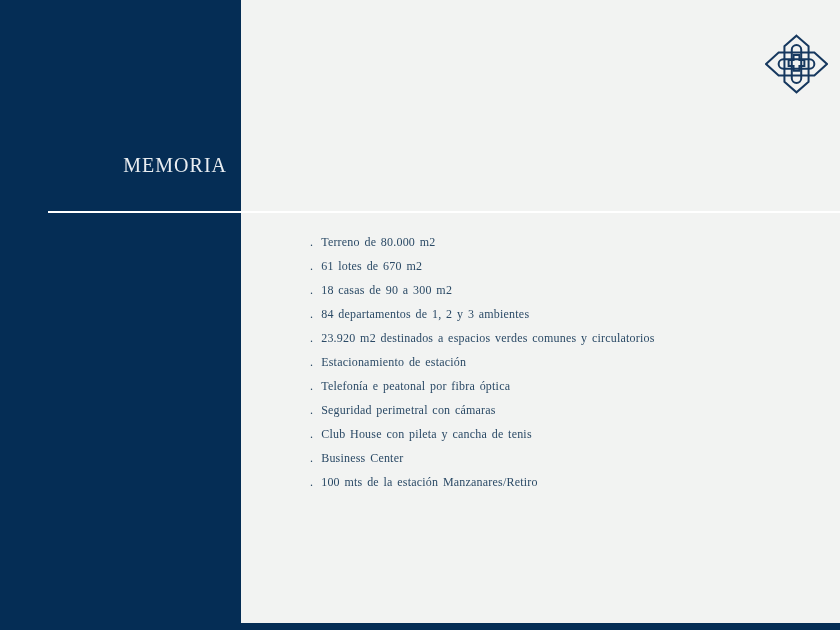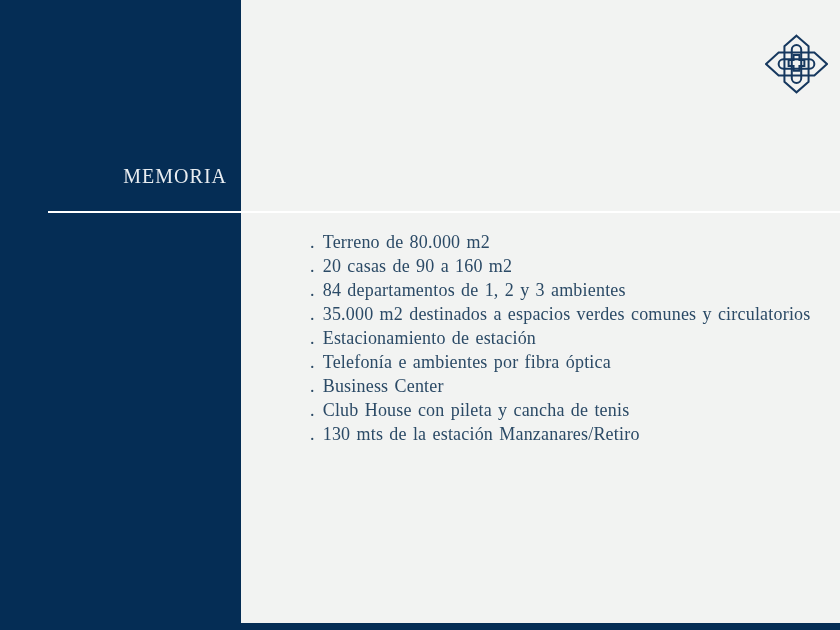--- a/index.html
+++ b/index.html
@@ -29,33 +29,33 @@
   .title-underline{
     position:absolute;left:48px;top:211px;width:792px;height:2px;background:var(--rule);
   }
 
   .logo{position:absolute;left:765px;top:33px;width:63px;height:62px;}
   .logo svg{width:100%;height:100%;display:block;}
   .logo path,.logo rect,.logo polygon{fill:none;stroke:var(--logo);stroke-width:1.9;}
 
   .list{
     position:absolute;left:310px;top:230px;list-style:none;
-    color:var(--body);font-size:18px;line-height:24px;
+    color:var(--body);font-size:12px;line-height:24px;
     letter-spacing:0.2px;word-spacing:1.5px;
   }
   .list li{height:24px;white-space:nowrap;}
   .bullet{display:inline-block;margin-right:8px;}
 </style>
 </head>
 <body>
 
 <div class="page">
 
   <div class="sidebar">
-    <div class="title-block" style="position:absolute;left:auto;right:14px;top:152px;width:220px;margin-top:11px;">
+    <div class="title-block" style="position:absolute;left:auto;right:14px;top:152px;width:220px;">
       <div>MEMORIA</div>
     </div>
   </div>
 
   <div class="title-underline"></div>
 
   <div class="logo">
     <svg viewBox="0 0 60 58" aria-hidden="true">
 
       <polygon points="1,29 13,18 47,18 59,29 47,40 13,40"></polygon>
@@ -65,25 +65,27 @@
       <rect x="25.5" y="11" width="9" height="36" rx="4.5"></rect>
 
       <rect x="13" y="24.5" width="34" height="9" rx="4.5"></rect>
 
       <path d="M27.2 20.5 h5.6 v4.7 h4.7 v5.6 h-4.7 v4.7 h-5.6 v-4.7 h-4.7 v-5.6 h4.7 z"></path>
     </svg>
   </div>
 
   <ul class="list">
     <li><span class="bullet">.</span><span>Terreno de 80.000 m2</span></li>
-    <li><span class="bullet">.</span><span>20 casas de 90 a 160 m2</span></li>
+    <li><span class="bullet">.</span><span>61 lotes de 670 m2</span></li>
+    <li><span class="bullet">.</span><span>18 casas de 90 a 300 m2</span></li>
     <li><span class="bullet">.</span><span>84 departamentos de 1, 2 y 3 ambientes</span></li>
-    <li><span class="bullet">.</span><span>35.000 m2 destinados a espacios verdes comunes y circulatorios</span></li>
+    <li><span class="bullet">.</span><span>23.920 m2 destinados a espacios verdes comunes y circulatorios</span></li>
     <li><span class="bullet">.</span><span>Estacionamiento de estación</span></li>
-    <li><span class="bullet">.</span><span>Telefonía e ambientes por fibra óptica</span></li>
+    <li><span class="bullet">.</span><span>Telefonía e peatonal por fibra óptica</span></li>
+    <li><span class="bullet">.</span><span>Seguridad perimetral con cámaras</span></li>
+    <li><span class="bullet">.</span><span>Club House con pileta y cancha de tenis</span></li>
     <li><span class="bullet">.</span><span>Business Center</span></li>
-    <li><span class="bullet">.</span><span>Club House con pileta y cancha de tenis</span></li>
-    <li><span class="bullet">.</span><span>130 mts de la estación Manzanares/Retiro</span></li>
+    <li><span class="bullet">.</span><span>100 mts de la estación Manzanares/Retiro</span></li>
   </ul>
 
   <div class="bottom-bar"></div>
 
 </div>
 
 </body></html>

